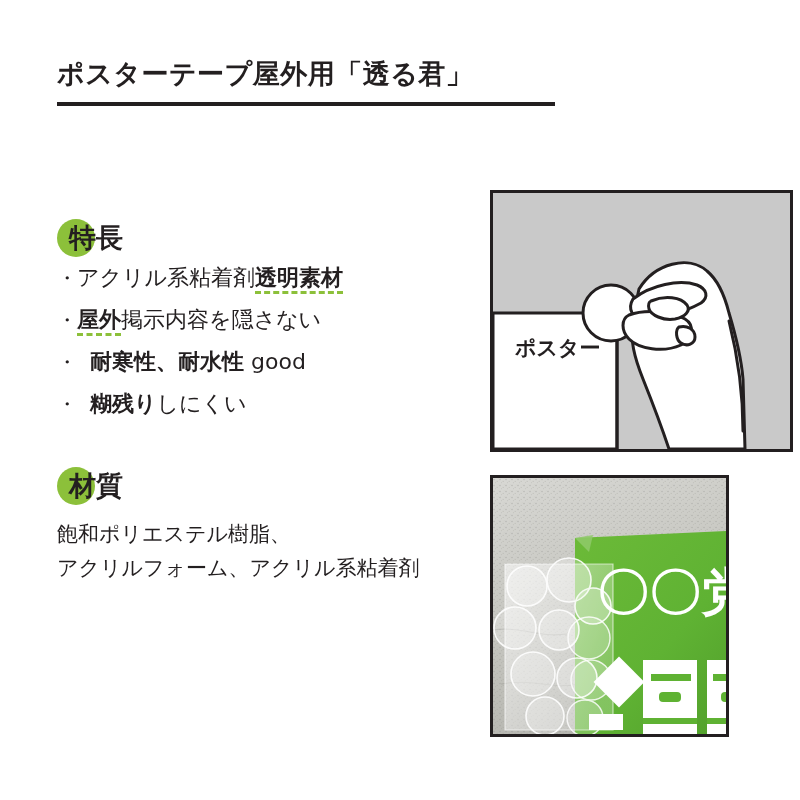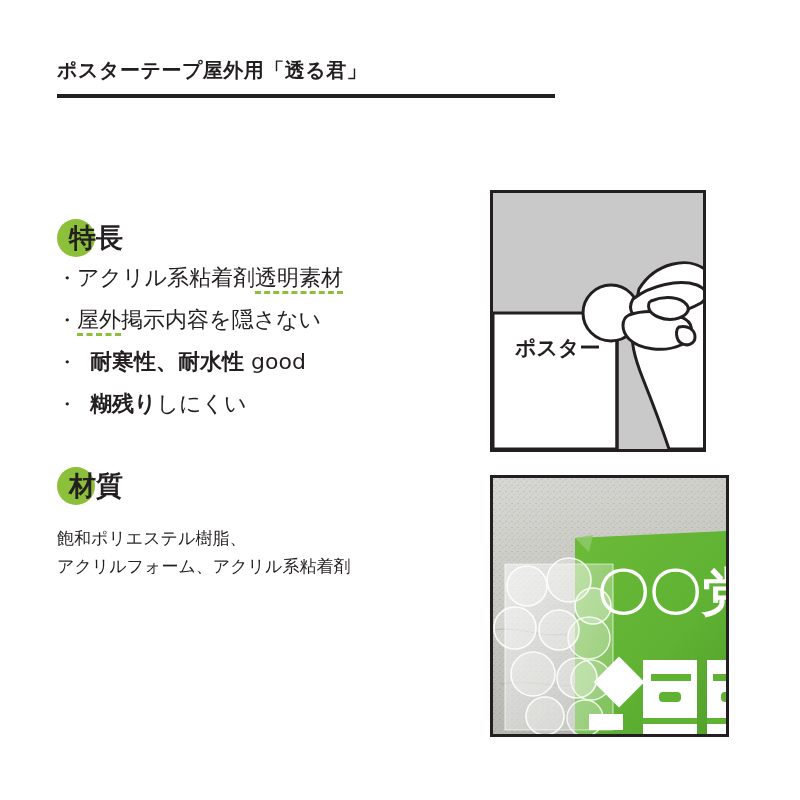--- a/index.html
+++ b/index.html
@@ -24,21 +24,21 @@
   }
 
   
   .title-block {
     position: absolute;
     left: 57px;
     top: 58px;
     width: 500px;
   }
   .title-text {
-    font-size: 20px;
+    font-size: 27px;
     font-weight: 700;
     letter-spacing: 0.5px;
     color: #231f20;
     line-height: 1.2;
     white-space: nowrap;
   }
   .title-rule {
     margin-top: 12px;
     width: 498px;
     height: 4px;
@@ -86,49 +86,49 @@
     font-size: 22px;
     line-height: 1.0;
     color: #231f20;
     margin-bottom: 20px;
     white-space: nowrap;
   }
   .bullet-mark {
     font-size: 20px;
   }
   .em-underline {
-    font-weight: 400;
+    font-weight: 700;
     border-bottom: 3px dashed #8cc03a;
     padding-bottom: 1px;
   }
   .em-bold {
     font-weight: 700;
     margin-left: 13px;
   }
   .light {
     font-weight: 400;
   }
 
   .material-head {
     margin-top: 48px;
   }
   .material-body {
-    font-size: 17px;
+    font-size: 21px;
     line-height: 1.62;
     color: #231f20;
-    margin-top: 16px;
+    margin-top: 8px;
     white-space: nowrap;
   }
 
   
   .panel-illustration {
     position: absolute;
     left: 490px;
     top: 190px;
-    width: 216px;
+    width: 303px;
     height: 262px;
     background: #c9c9c9;
     border: 3px solid #231f20;
     box-sizing: border-box;
     overflow: hidden;
   }
   .panel-illustration svg { display: block; }
 
   .panel-photo {
     position: absolute;

